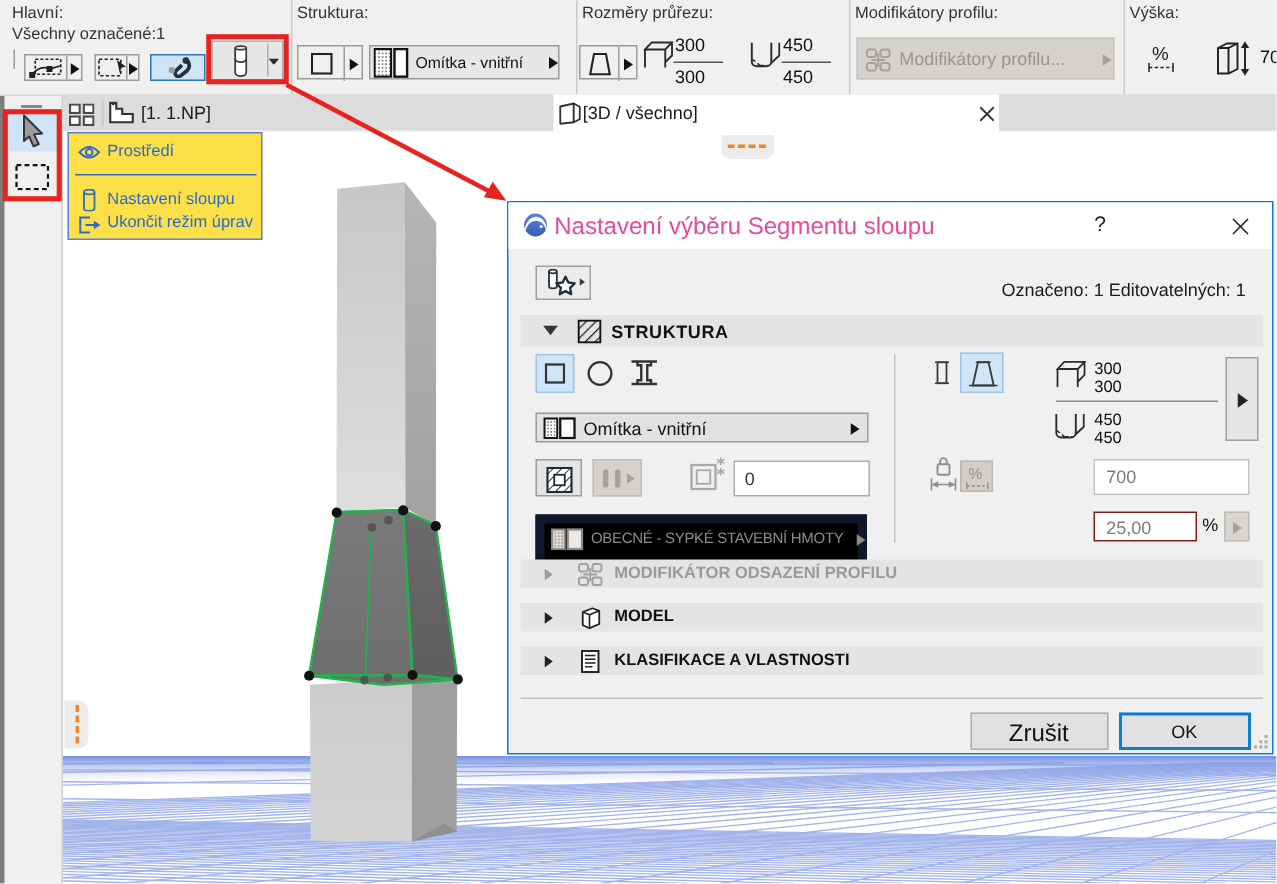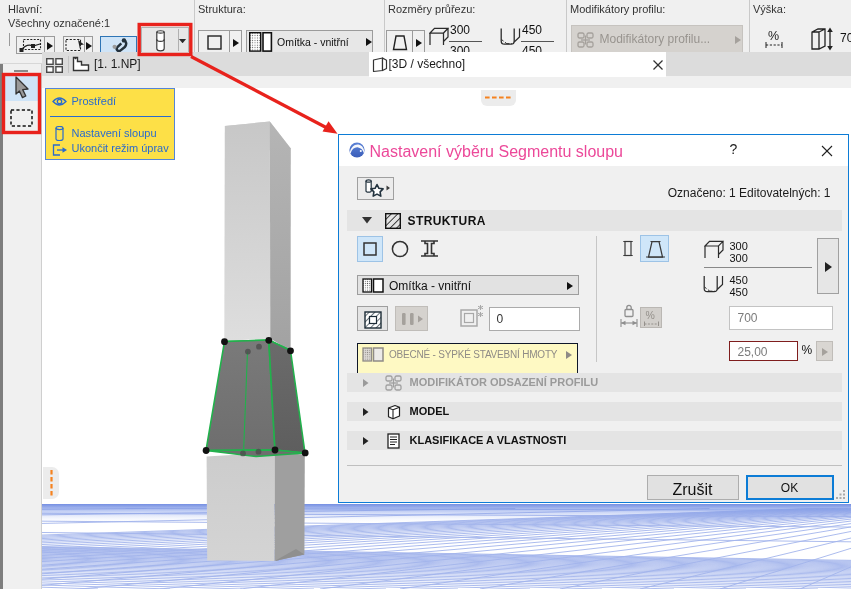--- a/index.html
+++ b/index.html
@@ -313,21 +313,21 @@
     <path d="M2,5 L8,2 H15 V19 L9,22 H2 Z M2,5 H9 M9,5 V22 M9,5 L15,2" fill="none" stroke="#222" stroke-width="1.3"></path>
     <g stroke="#222" stroke-width="1.3">
         <line x1="20" y1="3" x2="20" y2="21"></line>
       </g>
     <polygon points="20,0.5 17.2,5 22.8,5" fill="#222"></polygon>
     <polygon points="20,23.5 17.2,19 22.8,19" fill="#222"></polygon>
   </svg>
   <div class="abs" style="left:840px;top:31px;font-size:12px;color:#111;">700</div>
 </div>
 
-<div class="abs" style="left:42px;top:52px;width:809px;height:24px;background:#dcdcdc;">
+<div class="abs" style="left:42px;top:63px;width:809px;height:24px;background:#dcdcdc;">
   <svg class="abs" style="left:4px;top:5.5px;" width="17" height="15" viewBox="0 0 17 15">
     <g fill="#fff" stroke="#4a4a4a" stroke-width="1.4">
       <rect x="0.7" y="0.7" width="6.4" height="5.6"></rect>
         <rect x="9.9" y="0.7" width="6.4" height="5.6"></rect>
       <rect x="0.7" y="8.7" width="6.4" height="5.6"></rect>
         <rect x="9.9" y="8.7" width="6.4" height="5.6"></rect>
     </g>
   </svg>
   <div class="abs" style="left:26px;top:4px;width:1px;height:17px;background:#c4c4c4;"></div>
   <svg class="abs" style="left:30px;top:4px;" width="18" height="16" viewBox="0 0 18 16">
@@ -552,21 +552,21 @@
           <line x1="1.5" y1="12.5" x2="1.5" y2="17"></line>
           <line x1="15.5" y1="12.5" x2="15.5" y2="17"></line>
           <line x1="1.5" y1="15" x2="15.5" y2="15" stroke-dasharray="2,1.4"></line>
         </g>
     </svg>
   </div>
   <div class="abs" style="left:390px;top:171px;width:104px;height:24px;background:#fff;border:1px solid #c3c3c3;">
     <div class="abs" style="left:8px;top:4px;font-size:12px;color:#7b7b7b;">700</div>
   </div>
 
-  <div class="abs" style="left:18.5px;top:208px;width:221px;height:38px;background:#fef9c3;border:1px solid #0f172a;">
+  <div class="abs" style="left:18.5px;top:208px;width:221px;height:38px;background:#000000;border:6px solid #0f172a;">
     <svg class="abs" style="left:4px;top:2.5px;" width="24" height="15" viewBox="0 0 24 15">
       <defs>
           <pattern id="stip3" width="2.2" height="2.2" patternUnits="userSpaceOnUse">
             <rect width="2.2" height="2.2" fill="#dbd8d4"></rect>
             <circle cx="1.1" cy="1.1" r="0.5" fill="#8f8b86"></circle>
           </pattern>
         </defs>
       <rect x="1" y="1" width="8.5" height="13" fill="url(#stip3)" stroke="#8f8b86" stroke-width="1.3"></rect>
       <rect x="11.5" y="1" width="9.5" height="13" fill="#eceae8" stroke="#8f8b86" stroke-width="1.5"></rect>
     </svg>

